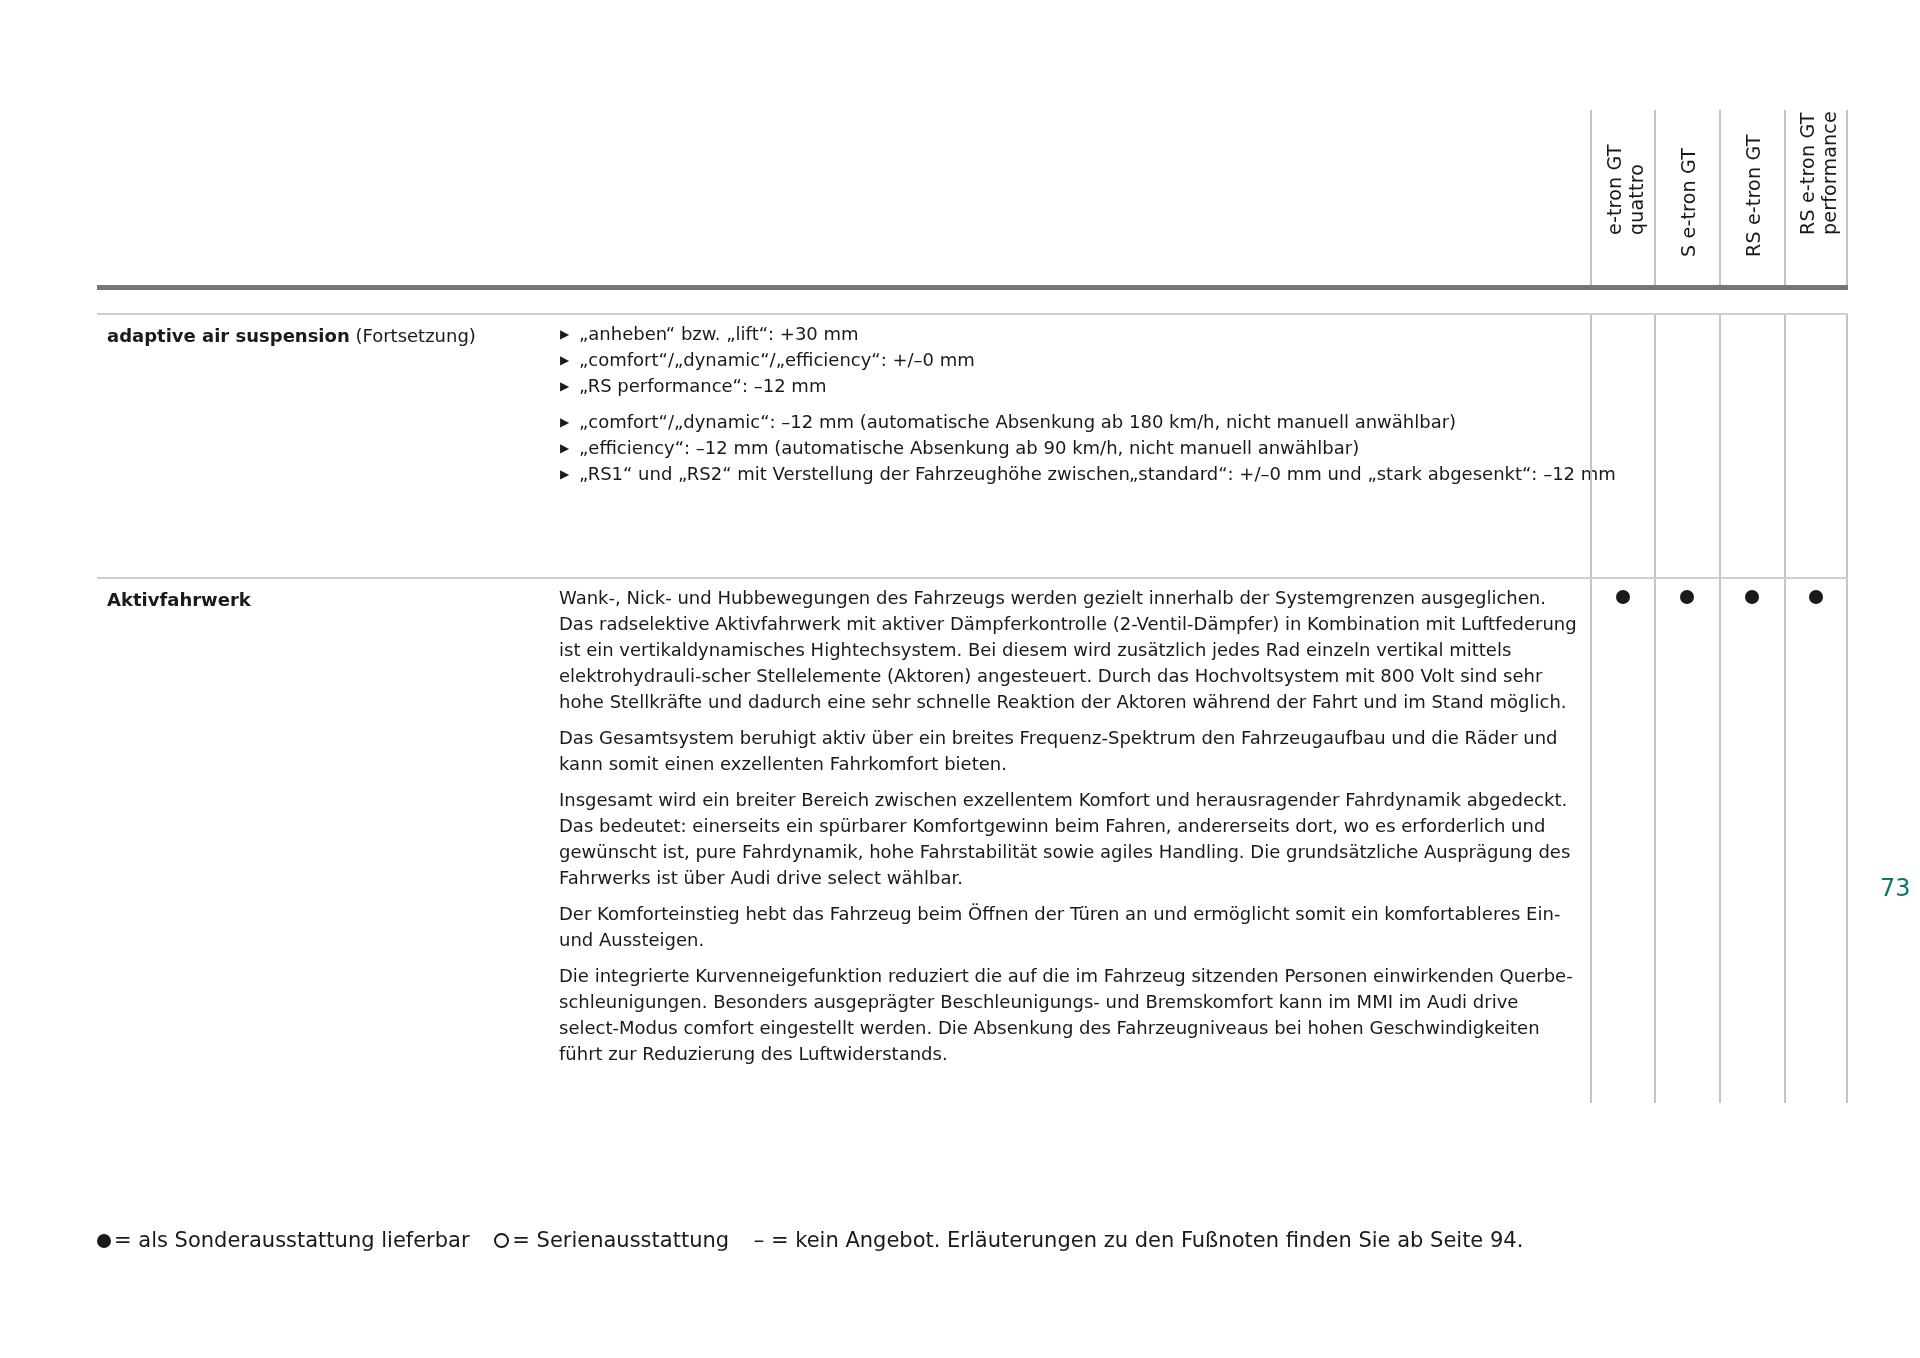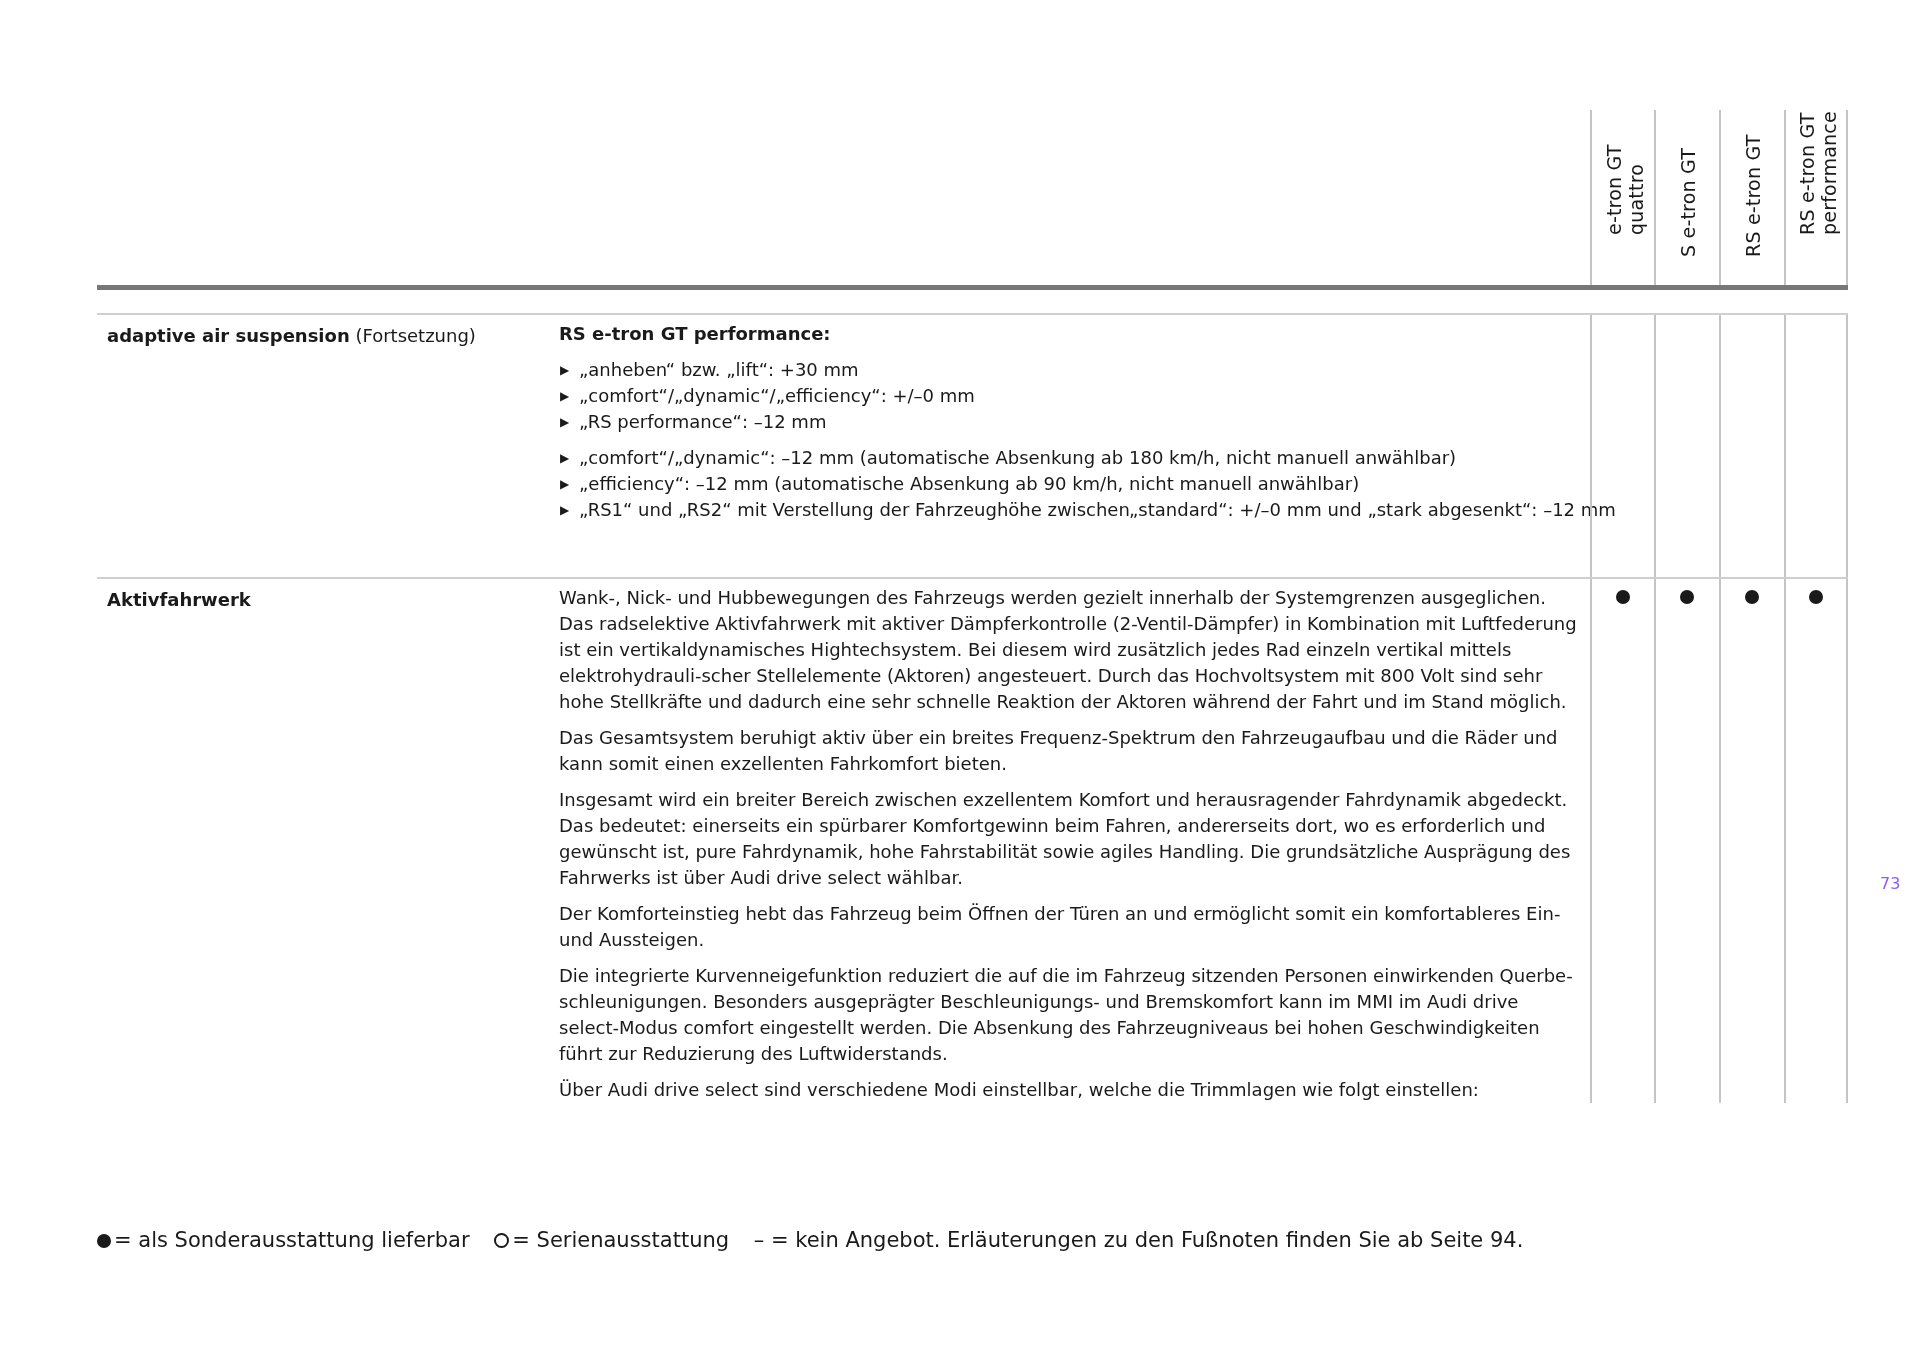--- a/index.html
+++ b/index.html
@@ -29,21 +29,21 @@
   .desc li { position: relative; padding-left: 20px; }
   .desc li .arrow { position: absolute; left: 1px; top: 0; font-size: 12px; }
   .desc .sub-title { font-weight: bold; }
 
   .cells { position: absolute; left: 1493px; top: 0; height: 100%; width: 258px; }
   .cell { position: absolute; top: 0; height: 100%; width: 64px; border-left: 2px solid #c4c4c4; box-sizing: border-box; }
   .cell.last { border-right: 2px solid #c4c4c4; }
   .dot { position: absolute; left: 50%; top: 11px; width: 14px; height: 14px; margin-left: -7px;
          border-radius: 50%; background: #1a1a1a; }
 
-  .page-number { position: absolute; left: 1880px; top: 874px; font-size: 16px; color: #8b5cf6; text-align: right; }
+  .page-number { position: absolute; left: 1880px; top: 874px; font-size: 24px; color: #0f766e; text-align: right; }
 
   .legend { position: absolute; left: 97px; top: 1228px; font-size: 21px; line-height: 24px; white-space: nowrap; }
   .legend .item { display: inline-block; margin-right: 18px; }
   .legend .sym-filled { display: inline-block; width: 14px; height: 14px; border-radius: 50%; background: #1a1a1a; vertical-align: -1px; margin-right: 3px; }
   .legend .sym-open { display: inline-block; width: 11px; height: 11px; border-radius: 50%; border: 2px solid #1a1a1a; vertical-align: -1px; margin-right: 3px; }
 </style>
 </head>
 <body>
 
 <div class="page">
@@ -75,21 +75,20 @@
 
   <div class="thick-rule"></div>
 
   <div class="table">
 
     <div class="row" style="height:264px;">
       <div class="feature">
         <b>adaptive air suspension</b><span> (Fortsetzung)</span>
       </div>
       <div class="desc">
-        <p class="sub-title">RS e-tron GT performance:</p>
         <ul>
           <li><span class="arrow">▶</span><span>„anheben“ bzw. „lift“: +30 mm</span></li>
           <li><span class="arrow">▶</span><span>„comfort“/„dynamic“/„efficiency“: +/–0 mm</span></li>
           <li><span class="arrow">▶</span><span>„RS performance“: –12 mm</span></li>
         </ul>
         <ul style="margin:0;">
           <li><span class="arrow">▶</span><span>„comfort“/„dynamic“: –12 mm (automatische Absenkung ab 180 km/h, nicht manuell anwählbar)</span></li>
           <li><span class="arrow">▶</span><span>„efficiency“: –12 mm (automatische Absenkung ab 90 km/h, nicht manuell anwählbar)</span></li>
           <li style="white-space:nowrap;"><span class="arrow">▶</span><span>„RS1“ und „RS2“ mit Verstellung der Fahrzeughöhe zwischen„standard“: +/–0 mm und „stark abgesenkt“: –12 mm</span></li>
         </ul>
@@ -105,21 +104,20 @@
     <div class="row" style="height:526px;">
       <div class="feature">
         <b>Aktivfahrwerk</b><span></span>
       </div>
       <div class="desc">
         <p>Wank-, Nick- und Hubbewegungen des Fahrzeugs werden gezielt innerhalb der Systemgrenzen ausgeglichen. Das radselektive Aktivfahrwerk mit aktiver Dämpferkontrolle (2-Ventil-Dämpfer) in Kombination mit Luftfederung ist ein vertikaldynamisches Hightechsystem. Bei diesem wird zusätzlich jedes Rad einzeln vertikal mittels elektrohydrauli-scher Stellelemente (Aktoren) angesteuert. Durch das Hochvoltsystem mit 800 Volt sind sehr hohe Stellkräfte und dadurch eine sehr schnelle Reaktion der Aktoren während der Fahrt und im Stand möglich.</p>
         <p>Das Gesamtsystem beruhigt aktiv über ein breites Frequenz-Spektrum den Fahrzeugaufbau und die Räder und kann somit einen exzellenten Fahrkomfort bieten.</p>
         <p>Insgesamt wird ein breiter Bereich zwischen exzellentem Komfort und herausragender Fahrdynamik abgedeckt. Das bedeutet: einerseits ein spürbarer Komfortgewinn beim Fahren, andererseits dort, wo es erforderlich und gewünscht ist, pure Fahrdynamik, hohe Fahrstabilität sowie agiles Handling. Die grundsätzliche Ausprägung des Fahrwerks ist über Audi drive select wählbar.</p>
         <p>Der Komforteinstieg hebt das Fahrzeug beim Öffnen der Türen an und ermöglicht somit ein komfortableres Ein- und Aussteigen.</p>
         <p>Die integrierte Kurvenneigefunktion reduziert die auf die im Fahrzeug sitzenden Personen einwirkenden Querbe-schleunigungen. Besonders ausgeprägter Beschleunigungs- und Bremskomfort kann im MMI im Audi drive select-Modus comfort eingestellt werden. Die Absenkung des Fahrzeugniveaus bei hohen Geschwindigkeiten führt zur Reduzierung des Luftwiderstands.</p>
-        <p>Über Audi drive select sind verschiedene Modi einstellbar, welche die Trimmlagen wie folgt einstellen:</p>
       </div>
       <div class="cells">
         <div class="cell" style="left:0;">
             <span class="dot"></span>
           </div>
         <div class="cell" style="left:64px;">
             <span class="dot"></span>
           </div>
         <div class="cell" style="left:129px;">
             <span class="dot"></span>

